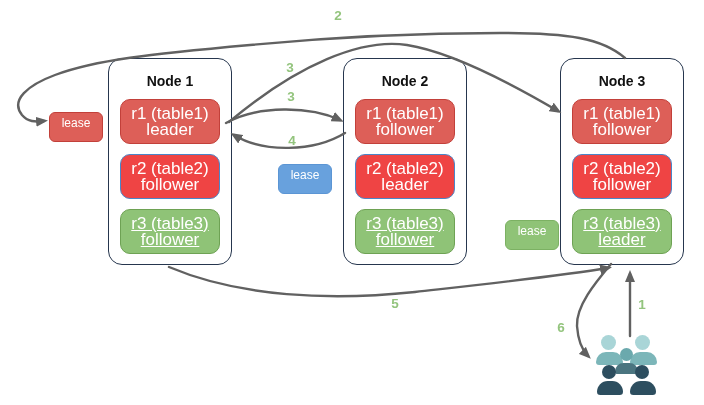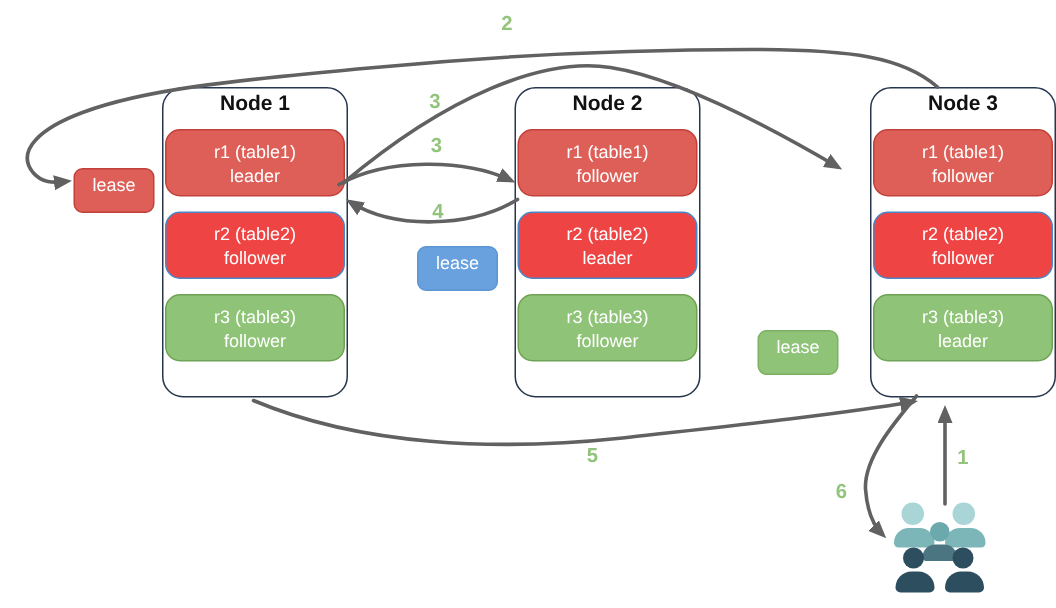--- a/index.html
+++ b/index.html
@@ -9,33 +9,33 @@
     background:#ffffff;
     font-family:"Liberation Sans", sans-serif;
     overflow:hidden;
   }
   
   .node{
     position:absolute;top:58px;width:124px;height:207px;
     background:#ffffff;border:1.6px solid #26364e;border-radius:14px;
     box-sizing:border-box;z-index:1;
   }
-  .node1{left:108px}.node2{left:343px}.node3{left:580px}
+  .node1{left:108px}.node2{left:343px}.node3{left:560px}
   .node-title{
     text-align:center;font-weight:bold;font-size:14px;color:#111;
-    margin-bottom:9px;line-height:18px;
+    margin-top:13px;margin-bottom:9px;line-height:18px;
   }
   .replica{
-    margin:0 auto 10px auto;width:120px;height:45px;border-radius:10px;
+    margin:0 auto 10px auto;width:100px;height:45px;border-radius:10px;
     display:flex;flex-direction:column;align-items:center;justify-content:center;
-    color:#ffffff;font-size:12px;line-height:16px;box-sizing:border-box;
+    color:#ffffff;font-size:17px;line-height:16px;box-sizing:border-box;
   }
   .replica.red{background:#dd5f58;border:1.5px solid #c2403a;}
   .replica.blue{background:#ef4444;border:1.5px solid #4a86c8;}
-  .replica.green{background:#8fc377;border:1.5px solid #6ea254;}
+  .replica.green{background:#8fc377;border:1.5px solid #6ea254;text-decoration:underline;}
   
   .lease{
     position:absolute;width:54px;height:30px;border-radius:6px;
     color:#fff;font-size:12px;text-align:center;line-height:20px;
     box-sizing:border-box;z-index:2;
   }
   .lease-red{left:49px;top:112px;background:#dd5f58;border:1.5px solid #c2403a;}
   .lease-blue{left:278px;top:164px;background:#68a1dd;border:1.5px solid #5b95d4;}
   .lease-green{left:505px;top:220px;background:#8fc377;border:1.5px solid #7cb163;}
   

